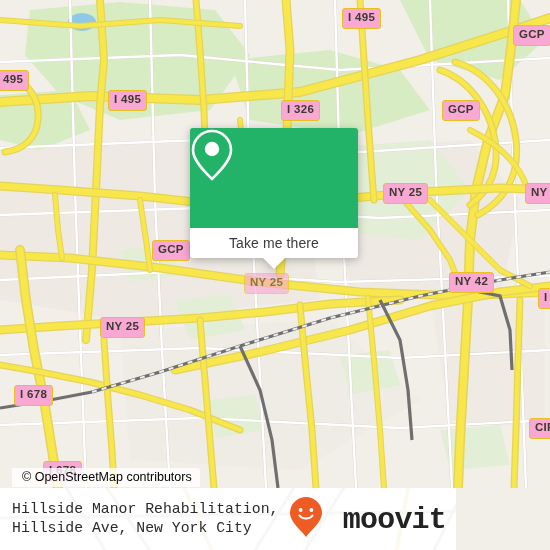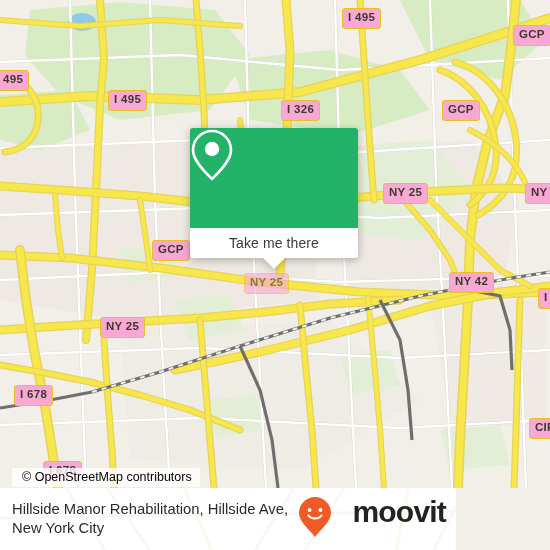--- a/index.html
+++ b/index.html
@@ -74,20 +74,21 @@
     padding:2px 8px 3px 10px;
     white-space:nowrap;
     border-radius:0 3px 0 0;
   }
 
   
   #footer{
     position:absolute;left:0;top:488px;width:456px;height:62px;
     background:#ffffff;
     overflow:hidden;
+    font-family:Liberation Mono, monospace;
   }
   #footer-watermark{
     position:absolute;left:0;top:0;width:550px;height:62px;
     opacity:.30;
   }
   #footer-inner{
     position:relative;
     height:62px;
     display:flex;align-items:center;
     padding:0 10px 0 12px;
@@ -95,21 +96,21 @@
   }
   #footer-title{
     flex:1;
     color:#2b2b2b;
     font-size:14.8px;
     line-height:19px;
     padding-right:10px;
     max-width:400px;
   }
   #brand{
-    display:flex;gap:20px;flex:0 0 auto;
+    display:flex;align-items:center;gap:20px;flex:0 0 auto;
   }
   #brand-mark{flex:0 0 auto;}
   #brand-word{
     color:#232323;
     font-size:30px;
     font-weight:bold;
     letter-spacing:-.8px;
     line-height:1;
     position:relative;
     top:1px;

